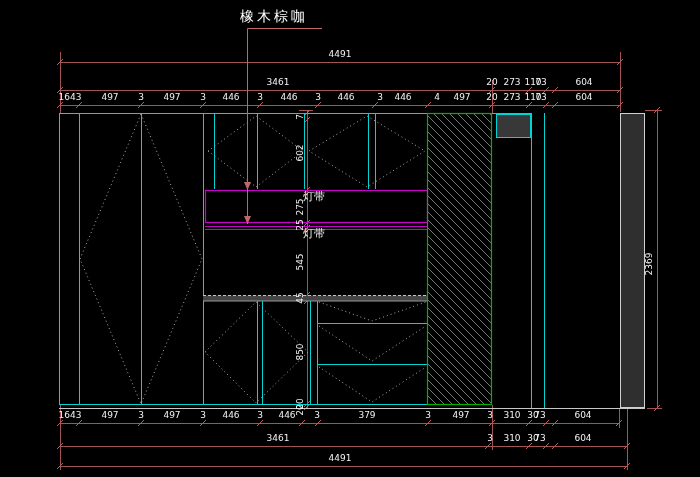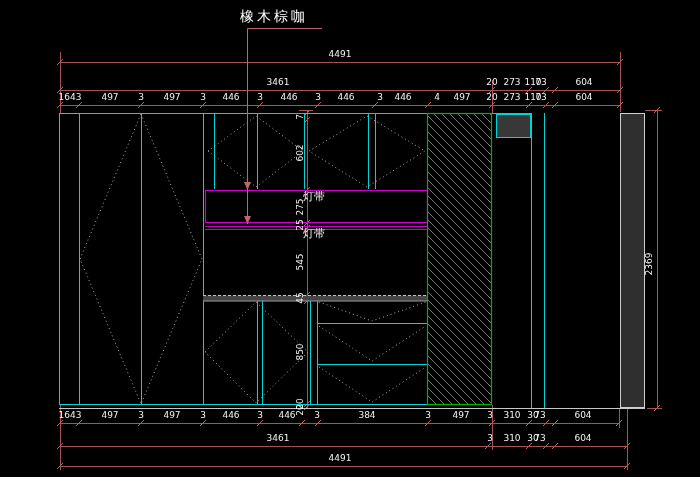--- a/index.html
+++ b/index.html
@@ -205,21 +205,21 @@
       <span class="dim" style="left: 70px; top: 410px;">1643</span>
       <span class="dim" style="left: 110px; top: 410px;">497</span>
       <span class="dim" style="left: 141px; top: 410px;">3</span>
       <span class="dim" style="left: 172px; top: 410px;">497</span>
       <span class="dim" style="left: 203px; top: 410px;">3</span>
       <span class="dim" style="left: 231px; top: 410px;">446</span>
       <span class="dim" style="left: 260px; top: 410px;">3</span>
       <span class="dim" style="left: 287px; top: 410px;">446</span>
       <span class="dim rot" style="left: 300px; top: 410px;">20</span>
       <span class="dim" style="left: 317px; top: 410px;">3</span>
-      <span class="dim" style="left: 367px; top: 410px;">384</span>
+      <span class="dim" style="left: 367px; top: 410px;">379</span>
       <span class="dim" style="left: 428px; top: 410px;">3</span>
       <span class="dim" style="left: 461px; top: 410px;">497</span>
       <span class="dim" style="left: 490px; top: 410px;">3</span>
       <span class="dim" style="left: 512px; top: 410px;">310</span>
       <span class="dim" style="left: 533px; top: 410px;">30</span>
       <span class="dim" style="left: 540px; top: 410px;">73</span>
       <span class="dim" style="left: 583px; top: 410px;">604</span>
       <span class="dim" style="left: 278px; top: 433px;">3461</span>
       <span class="dim" style="left: 490px; top: 433px;">3</span>
       <span class="dim" style="left: 512px; top: 433px;">310</span>

